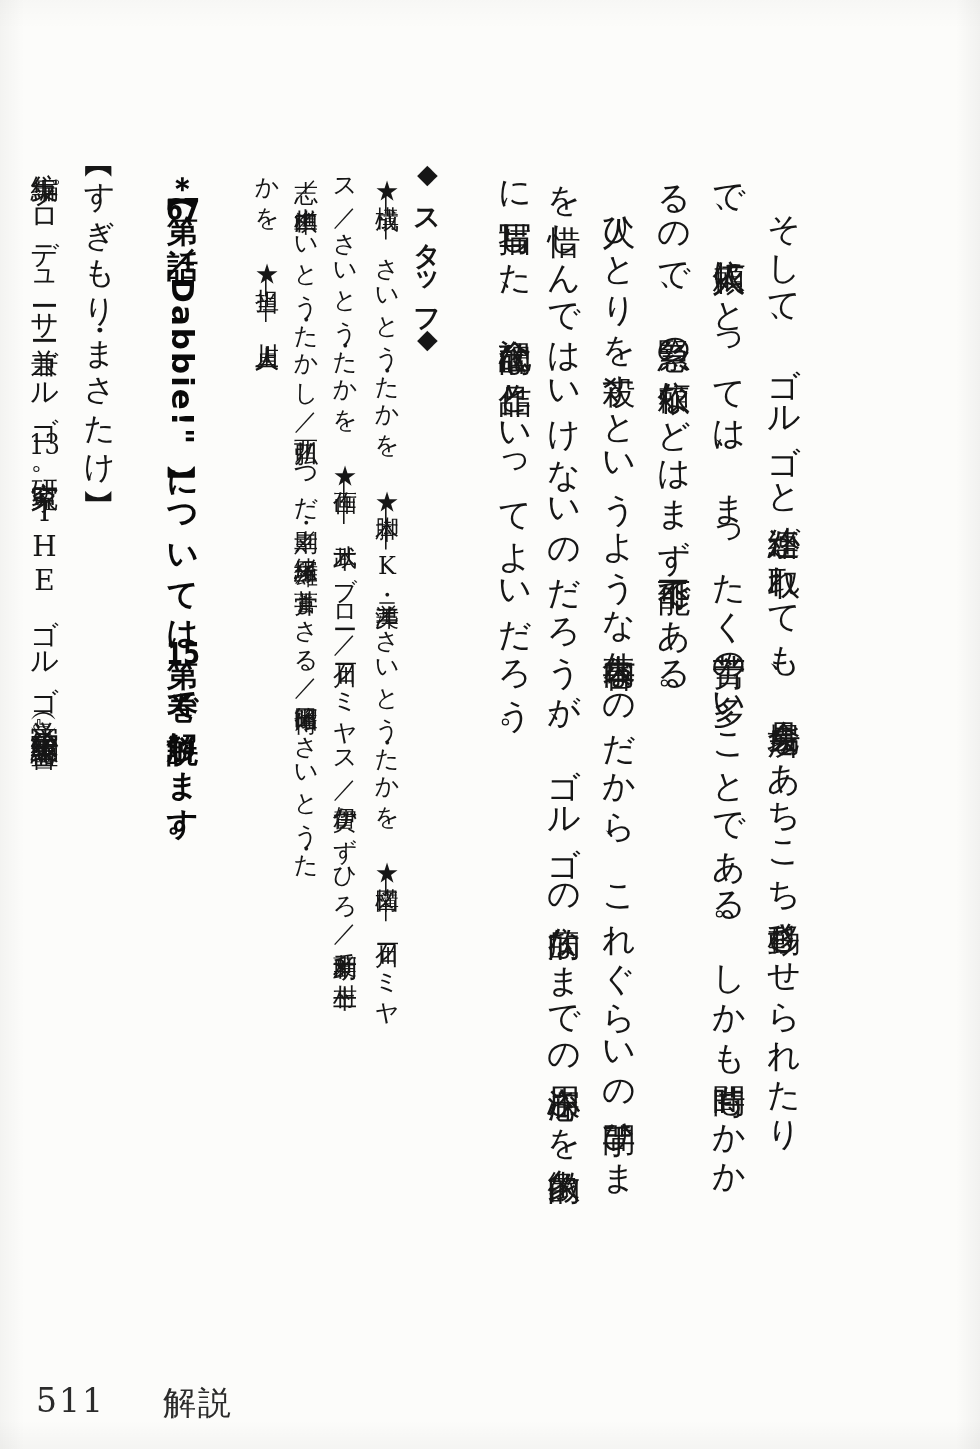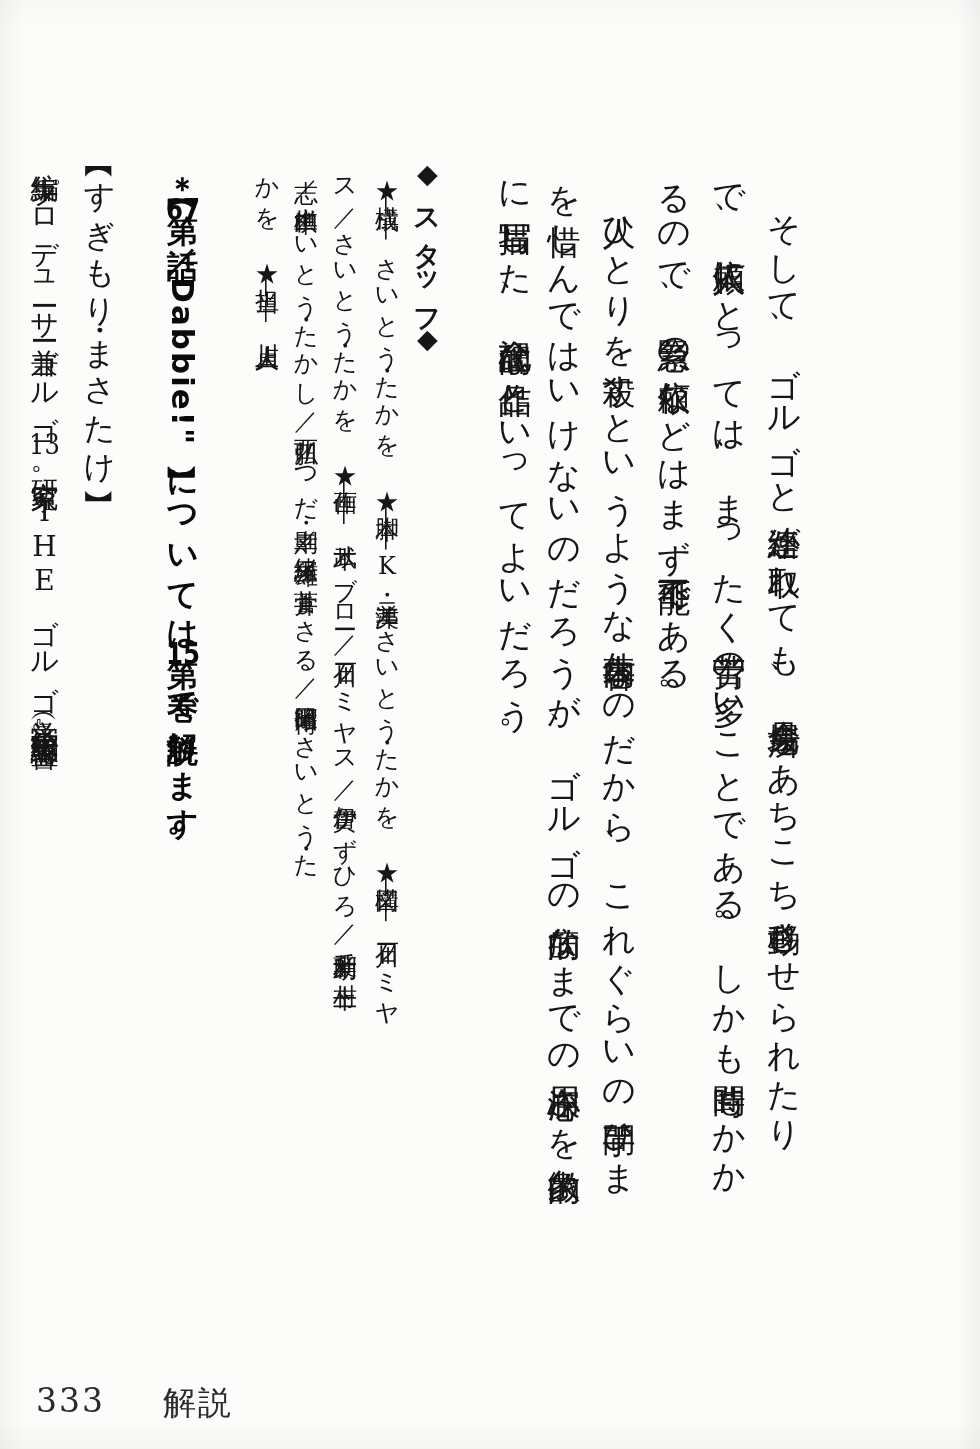--- a/index.html
+++ b/index.html
@@ -75,17 +75,17 @@
   <div class="vcol staff c9"><span>ス／さいとう・たかを　★作画——武本サブロー／石川フミヤス／伊賀かずひろ／千葉利助／村上十</span></div>
   <div class="vcol staff c10"><span>志／由棋準／いとう・たかし／西川弘／つだ・幸則／緒塚里雄／菅井まさる／篠田昭博／さいとう・た</span></div>
   <div class="vcol staff c11"><span>かを　★担当——川上貞人</span></div>
 
   <div class="vcol note c12"><span>＊【第</span><span class="k-tcy">67</span><span>話／"Dabbie!"】については第</span><span class="k-tcy">15</span><span>巻で解説します。</span></div>
 
   <div class="vcol ptitle c13"><span>【すぎもり・まさたけ】</span></div>
   <div class="vcol profile c14"><span>編集プロデューサー兼ゴルゴ</span><span class="k-tcy">13</span><span>研究家。『</span><span class="k-upr">THE</span><span>ゴルゴ学』（小学館）編集総監督。</span></div>
 
   <div id="footer">
-    <span>333</span>
+    <span>511</span>
     <span>解説</span>
   </div>
 
 </div>
 
 </body></html>

